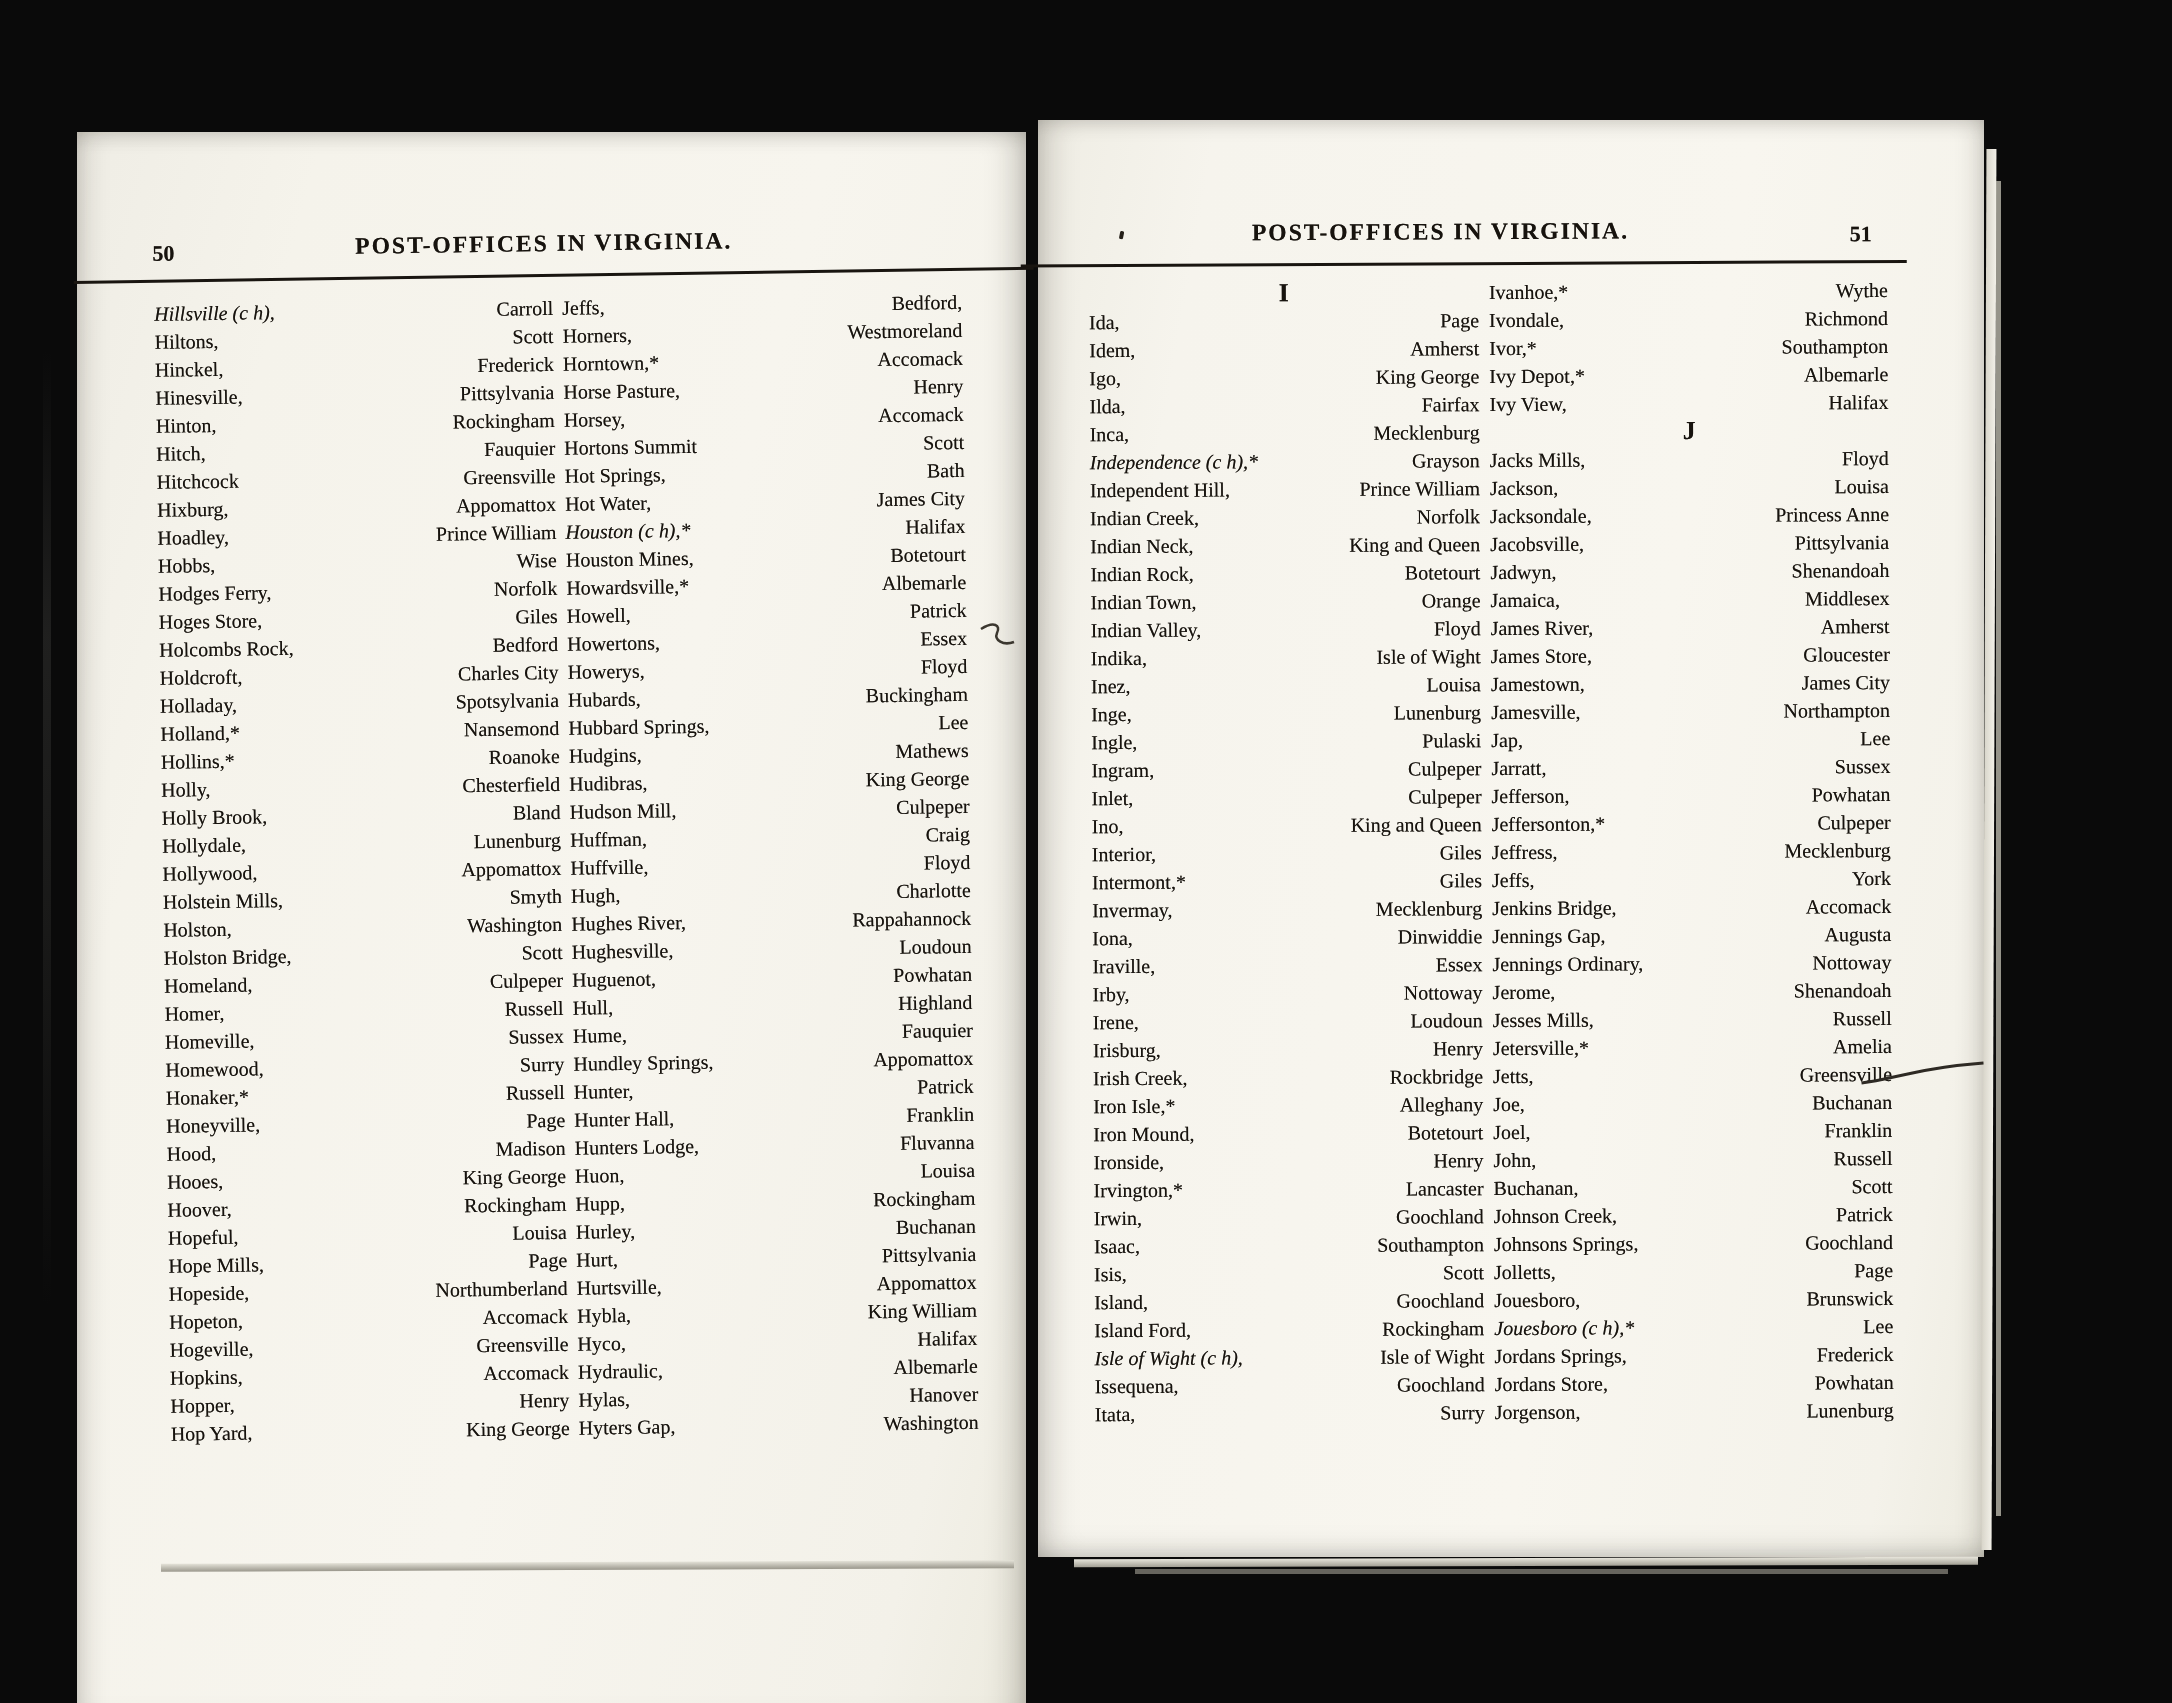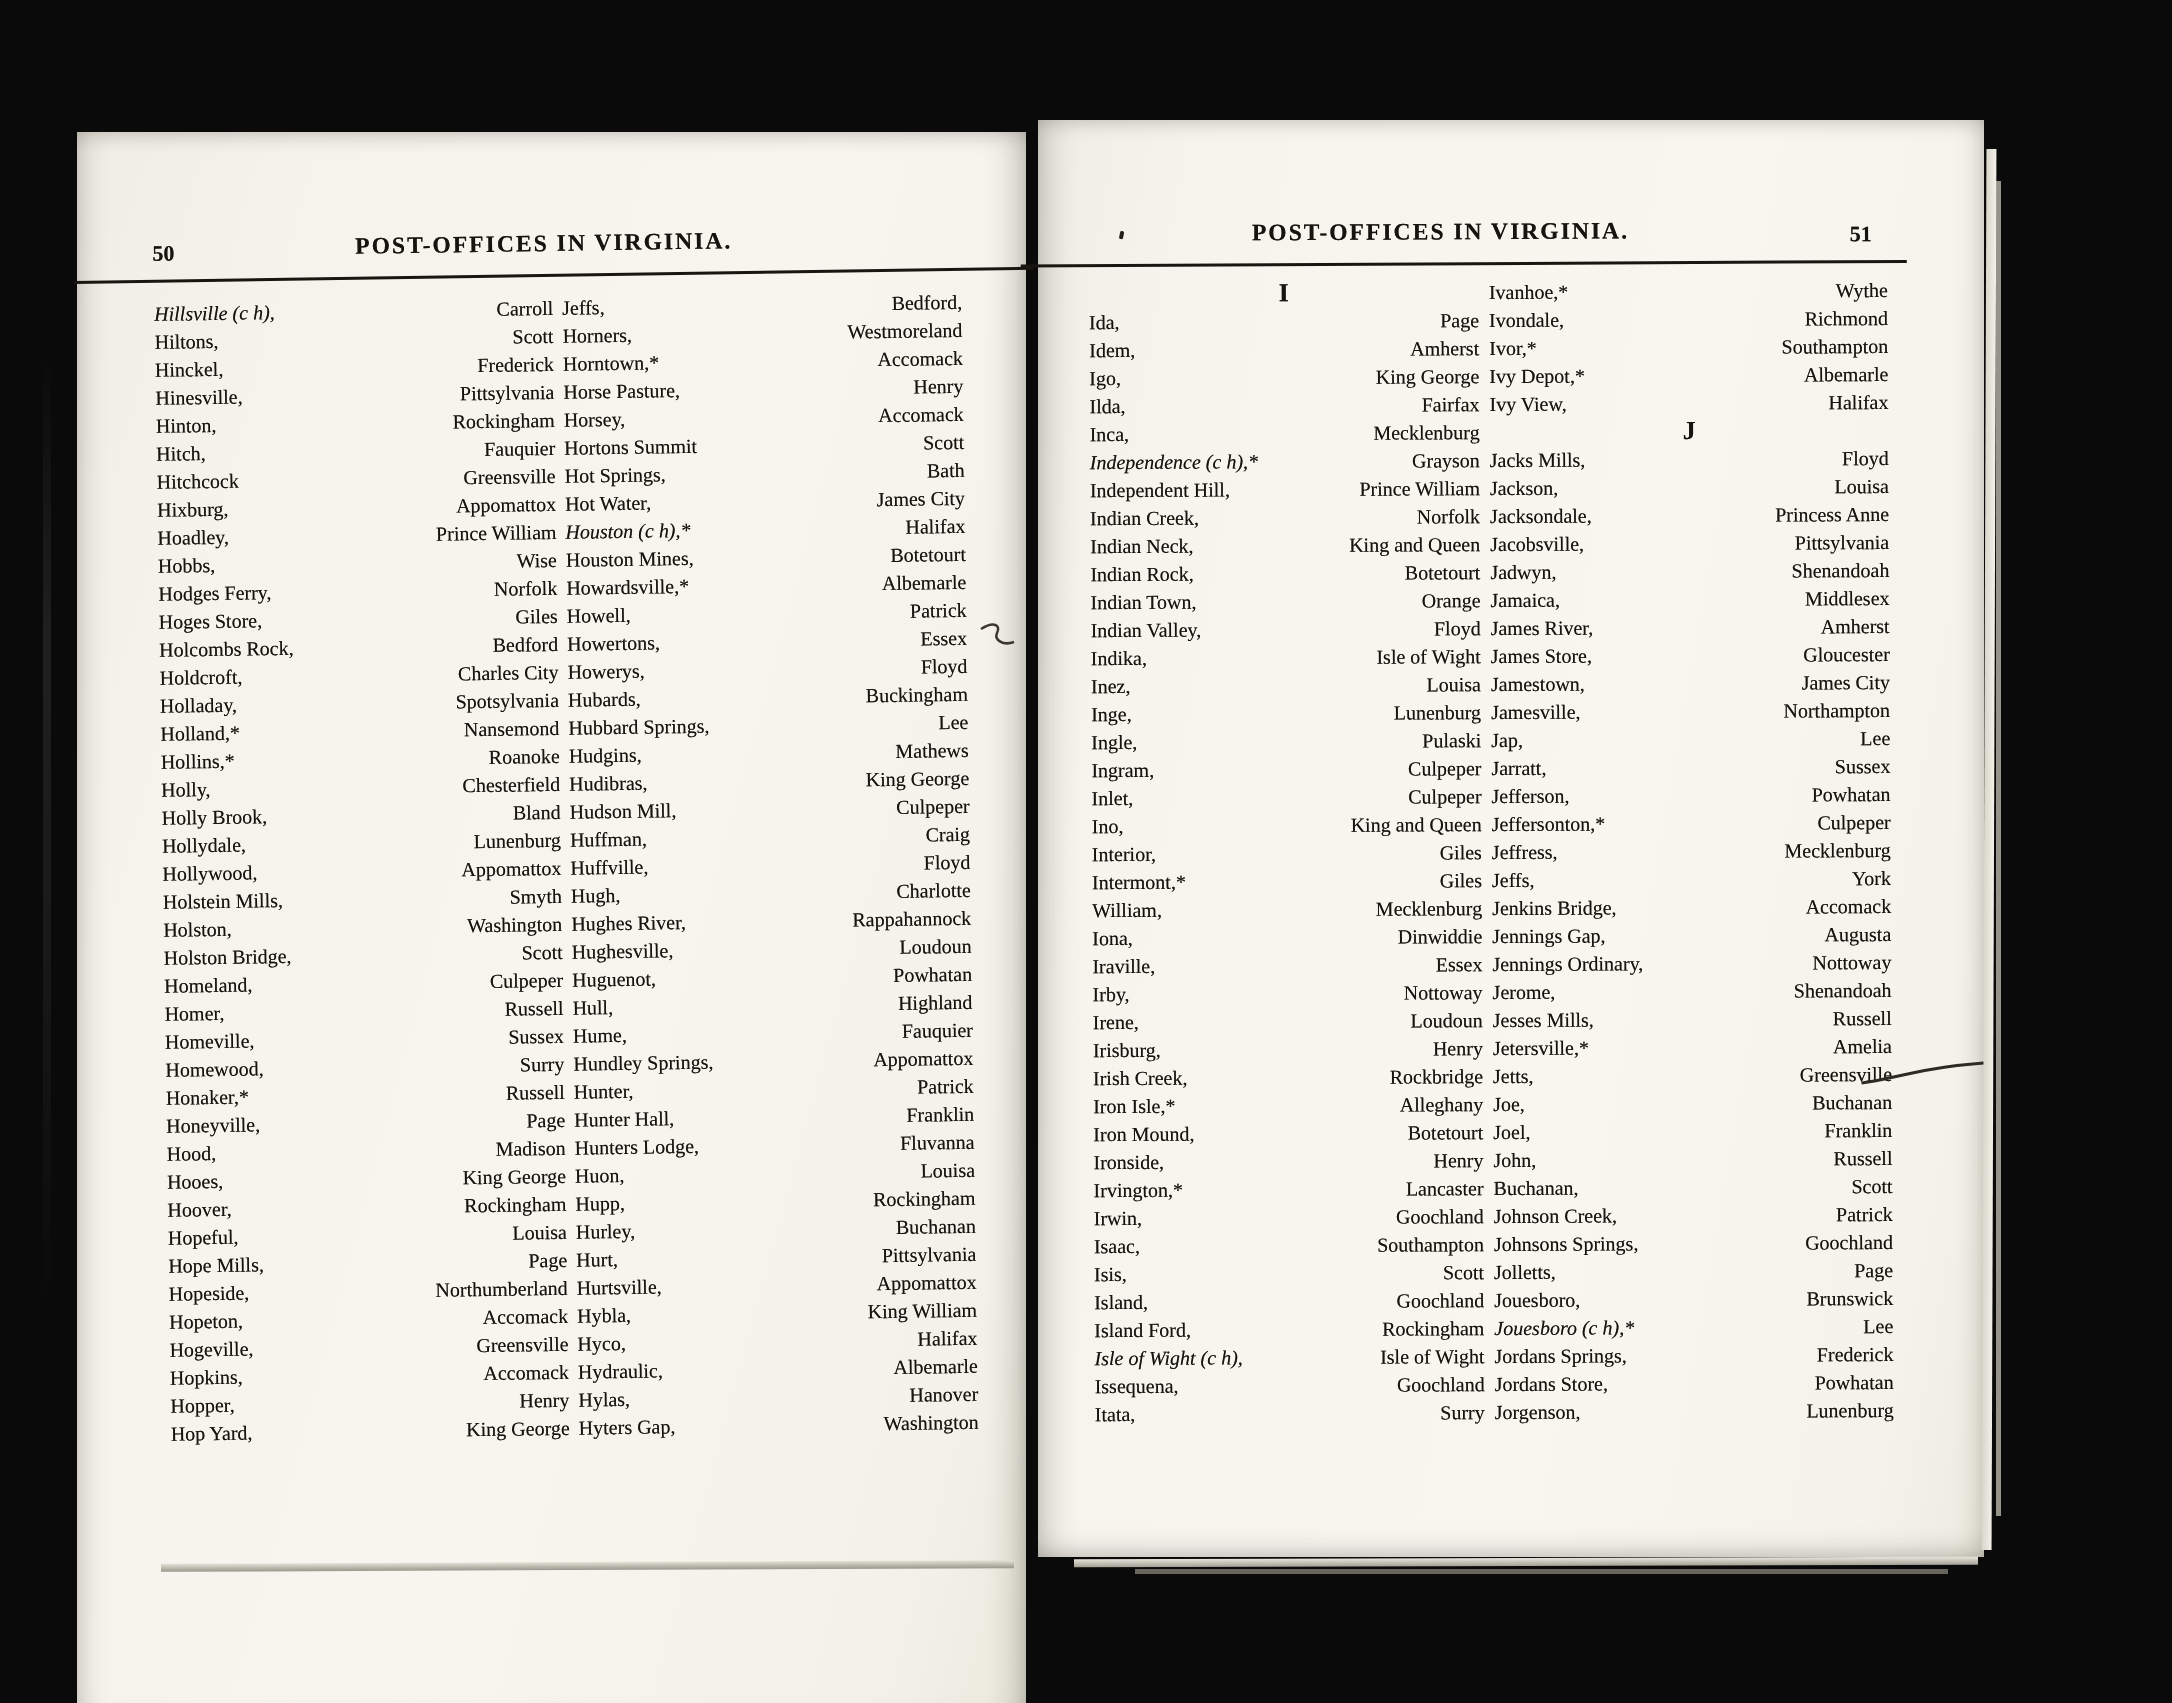--- a/index.html
+++ b/index.html
@@ -539,21 +539,21 @@
           </div>
           <div class="po-row">
             <span class="po-name">Interior,</span>
             <span class="po-county">Giles</span>
           </div>
           <div class="po-row">
             <span class="po-name">Intermont,*</span>
             <span class="po-county">Giles</span>
           </div>
           <div class="po-row">
-            <span class="po-name">William,</span>
+            <span class="po-name">Invermay,</span>
             <span class="po-county">Mecklenburg</span>
           </div>
           <div class="po-row">
             <span class="po-name">Iona,</span>
             <span class="po-county">Dinwiddie</span>
           </div>
           <div class="po-row">
             <span class="po-name">Iraville,</span>
             <span class="po-county">Essex</span>
           </div>

